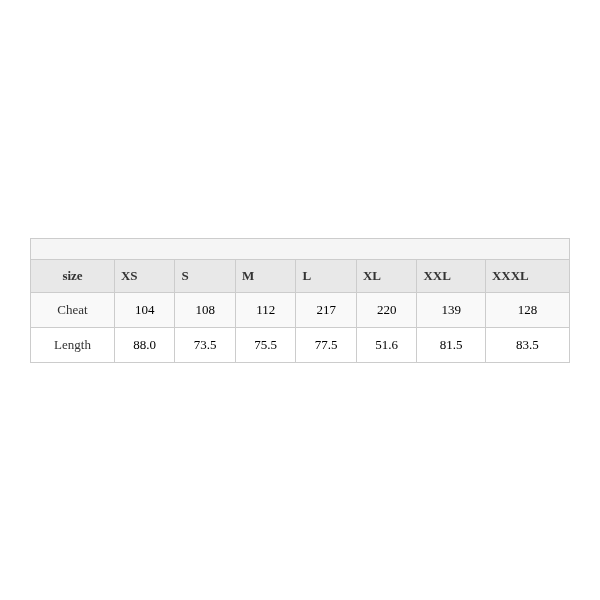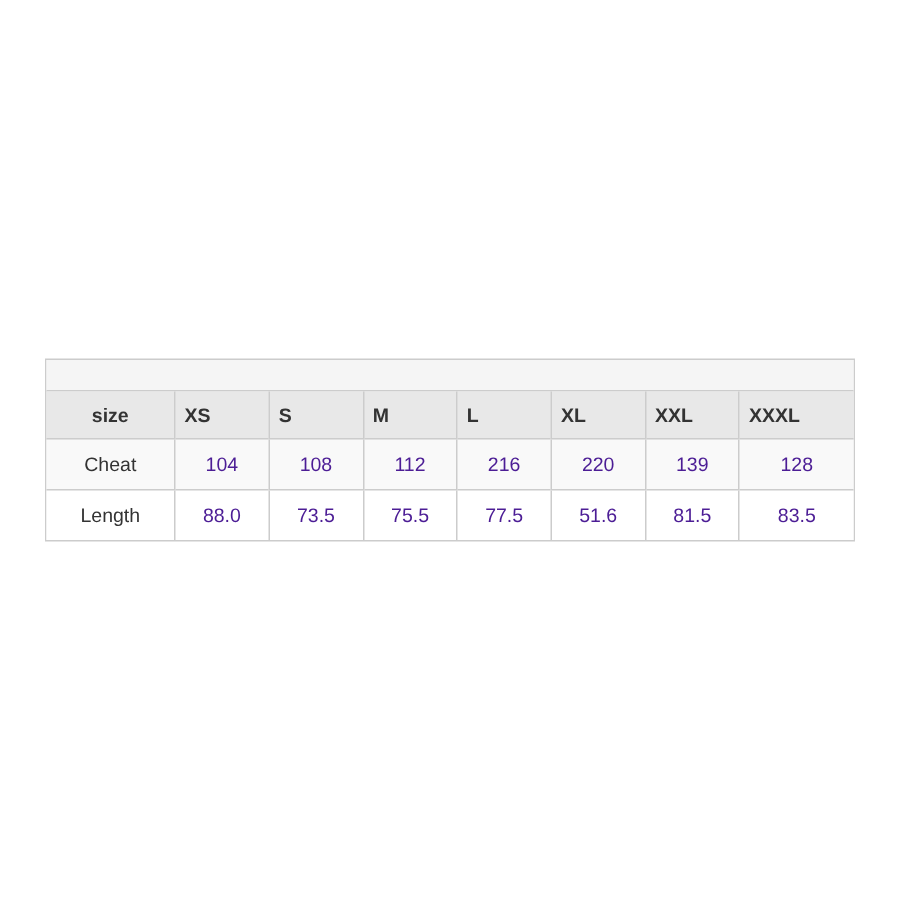--- a/index.html
+++ b/index.html
@@ -1,18 +1,19 @@
 <!DOCTYPE html>
 <html><head>
   <meta charset="utf-8">
   <style>
     * {
       margin: 0;
       padding: 0;
       box-sizing: border-box;
+      font-family: Liberation Serif, serif;
     }
 
     body {
       width: 600px;
       height: 600px;
       background-color: #ffffff;
       display: flex;
       align-items: center;
       justify-content: center;
       font-family: Arial, sans-serif;
@@ -70,21 +71,21 @@
     tbody tr:nth-child(odd) {
       background-color: #f9f9f9;
     }
 
     tbody tr:nth-child(even) {
       background-color: #ffffff;
     }
 
     tbody td {
       font-size: 13px;
-      color: #4c1d95;
+      color: #000000;
       padding: 9px 6px;
       text-align: center;
       border-right: 1px solid #cccccc;
     }
 
     tbody td:last-child {
       border-right: none;
     }
 
     tbody td.row-label {
@@ -113,21 +114,21 @@
           <th class="">XXXL</th>
         </tr>
     </thead>
     <tbody>
 
     <tr>
           <td class="row-label">Cheat</td>
           <td>104</td>
           <td>108</td>
           <td>112</td>
-          <td>216</td>
+          <td>217</td>
           <td>220</td>
           <td>139</td>
           <td>128</td>
         </tr>
         <tr>
           <td class="row-label">Length</td>
           <td>88.0</td>
           <td>73.5</td>
           <td>75.5</td>
           <td>77.5</td>

